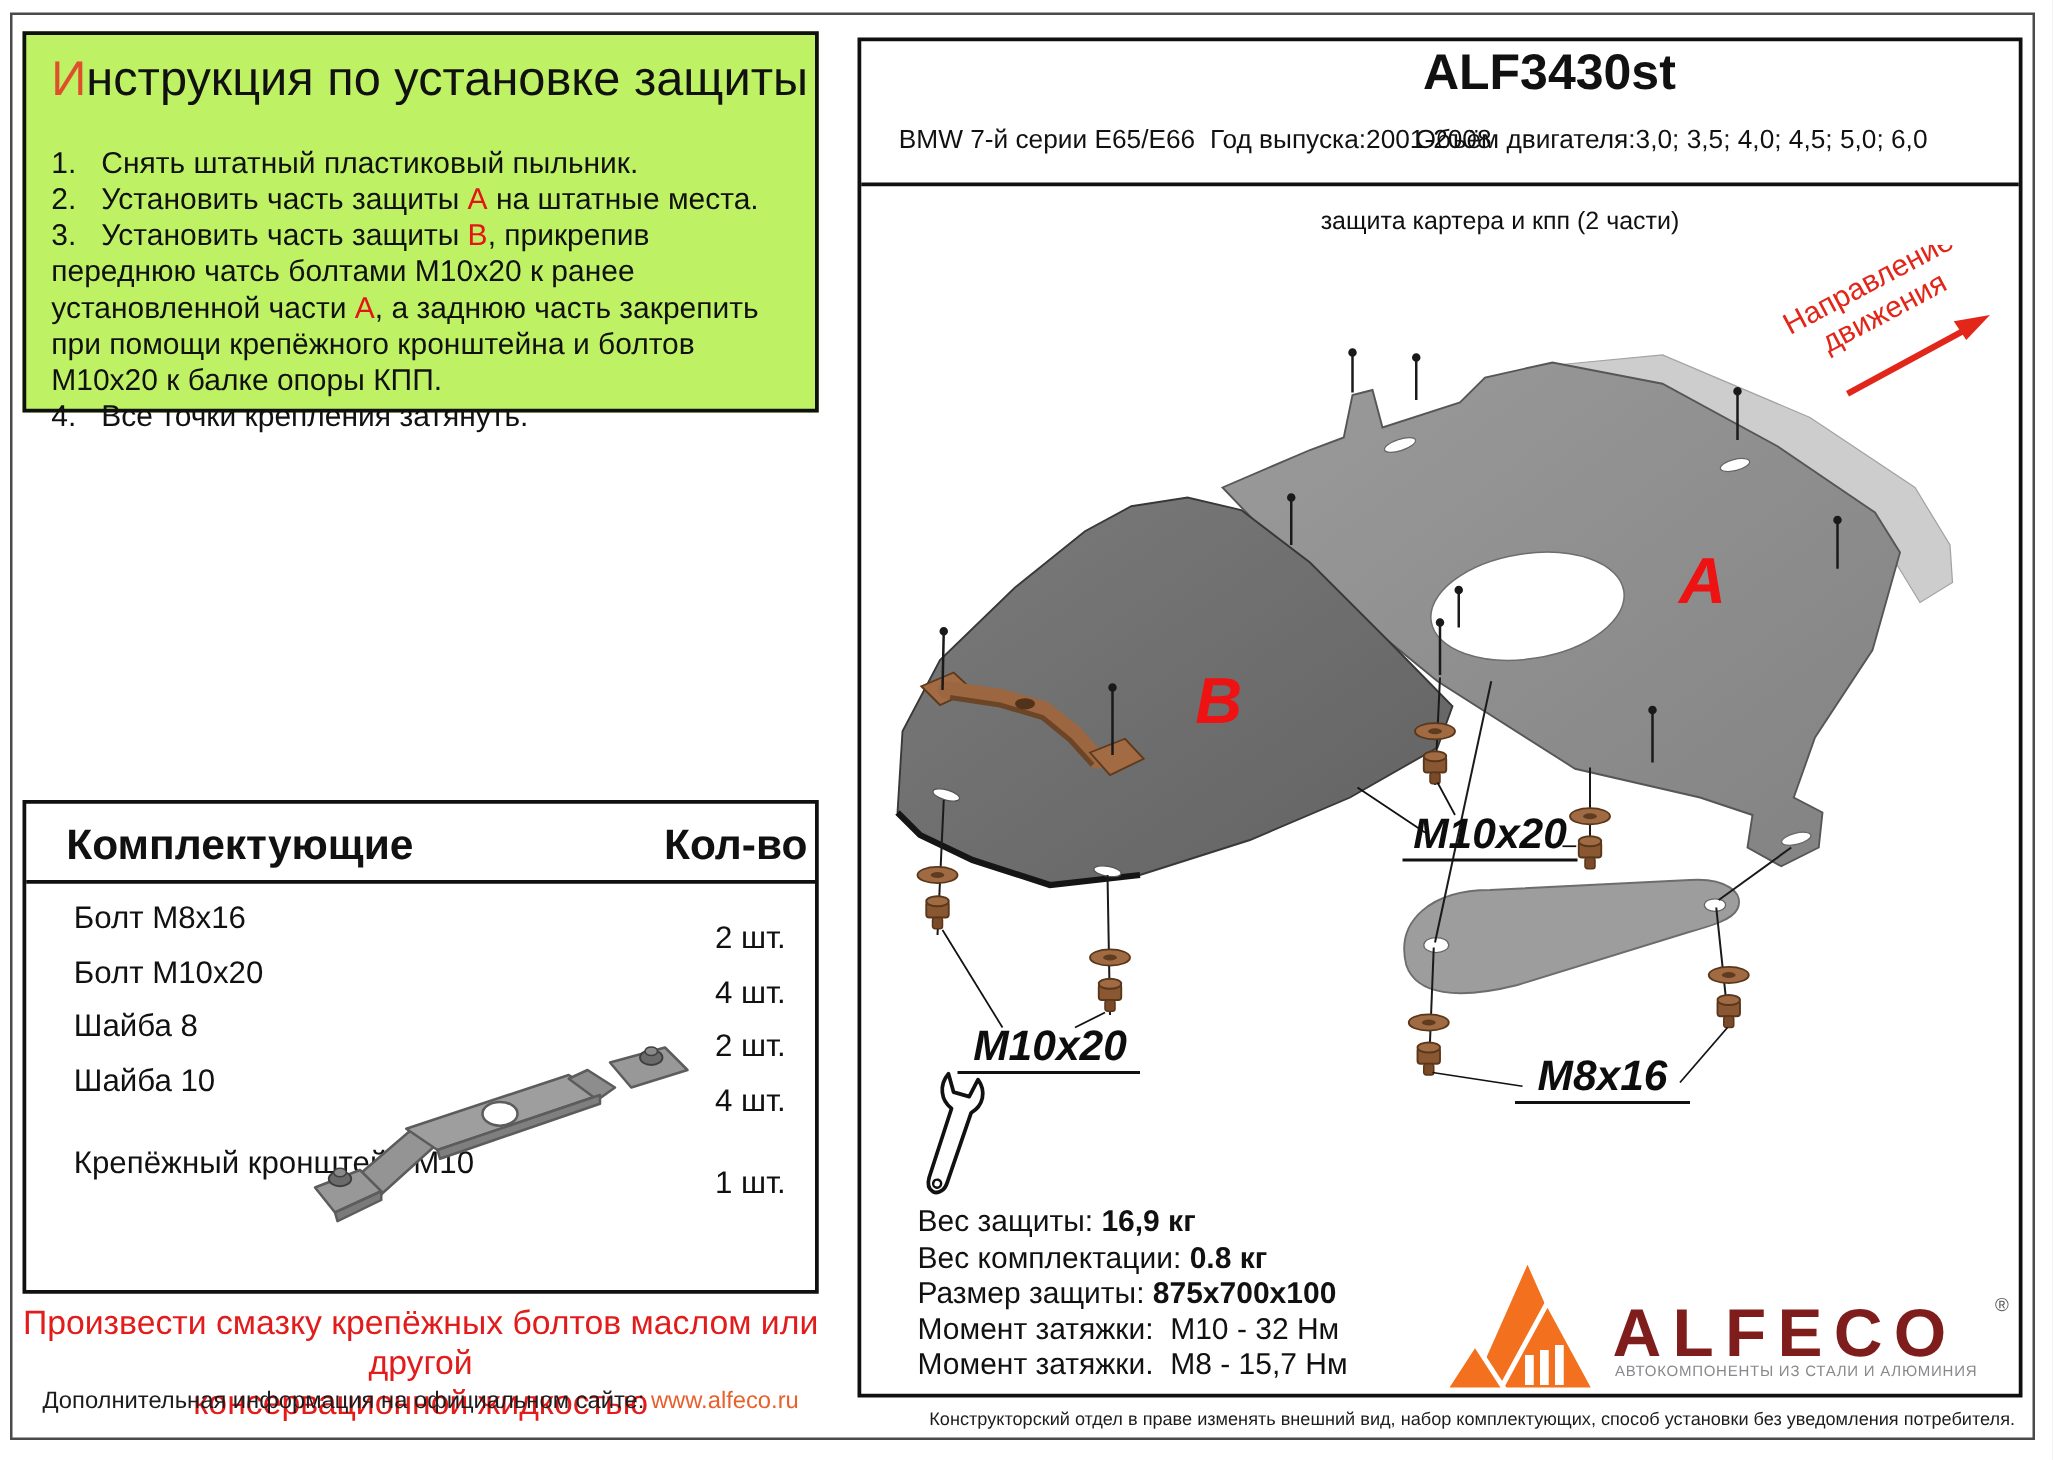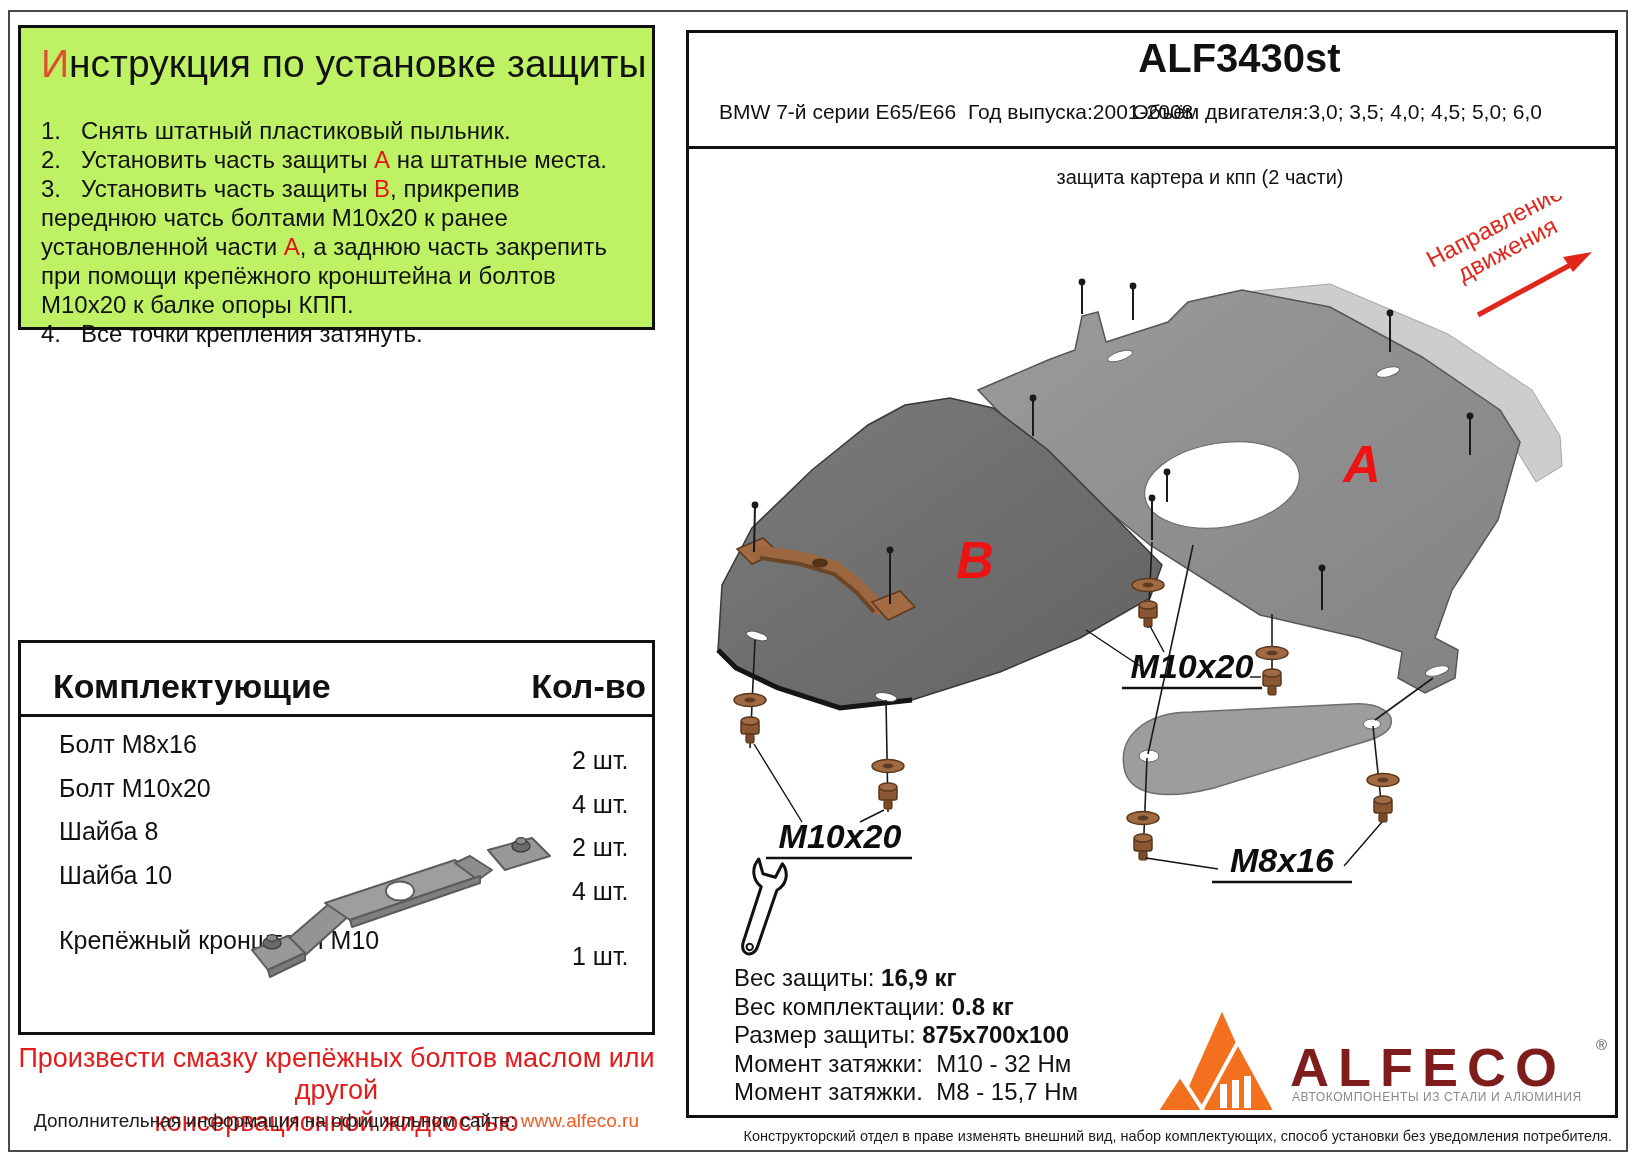--- a/index.html
+++ b/index.html
@@ -16,21 +16,21 @@
   .instr-box { position:absolute; left:18px; top:25px; width:637px; height:305px;
     border:3px solid #101010; padding:14px 14px 0 20px; background:#bef264; }
   .instr-title { font-size:39px; font-weight:400; letter-spacing:0; margin-bottom:30px; white-space:nowrap; }
   .lead-orange { color:#e04f2c; }
   .instr-item { font-size:24px; line-height:29px; white-space:pre-wrap; }
   .marker-red { color:#e31515; }
 
   .comp-box { position:absolute; left:18px; top:640px; width:637px; height:395px;
     border:3px solid #101010; background:#fff; }
   .comp-header { display:flex; justify-content:space-between; align-items:flex-end;
-    padding:24px 6px 8px 32px; border-bottom:3px solid #101010;
+    padding:14px 6px 8px 32px; border-bottom:3px solid #101010;
     font-size:34px; font-weight:bold; }
   .comp-rows { padding:14px 14px 0 38px; }
   .comp-row { display:flex; font-size:25px; line-height:27.5px; }
   .comp-row .nm { flex:1; }
   .comp-row .qt { width:66px;margin-top:16px; }
   .comp-row.spaced { margin-top:22px; }
   .bracket-art { position:absolute; left:238px; top:790px; }
 
   .warning-text { position:absolute; left:18px; top:1042px; width:637px;
     text-align:center; color:#e21b1b; font-size:27px; line-height:32px; }

